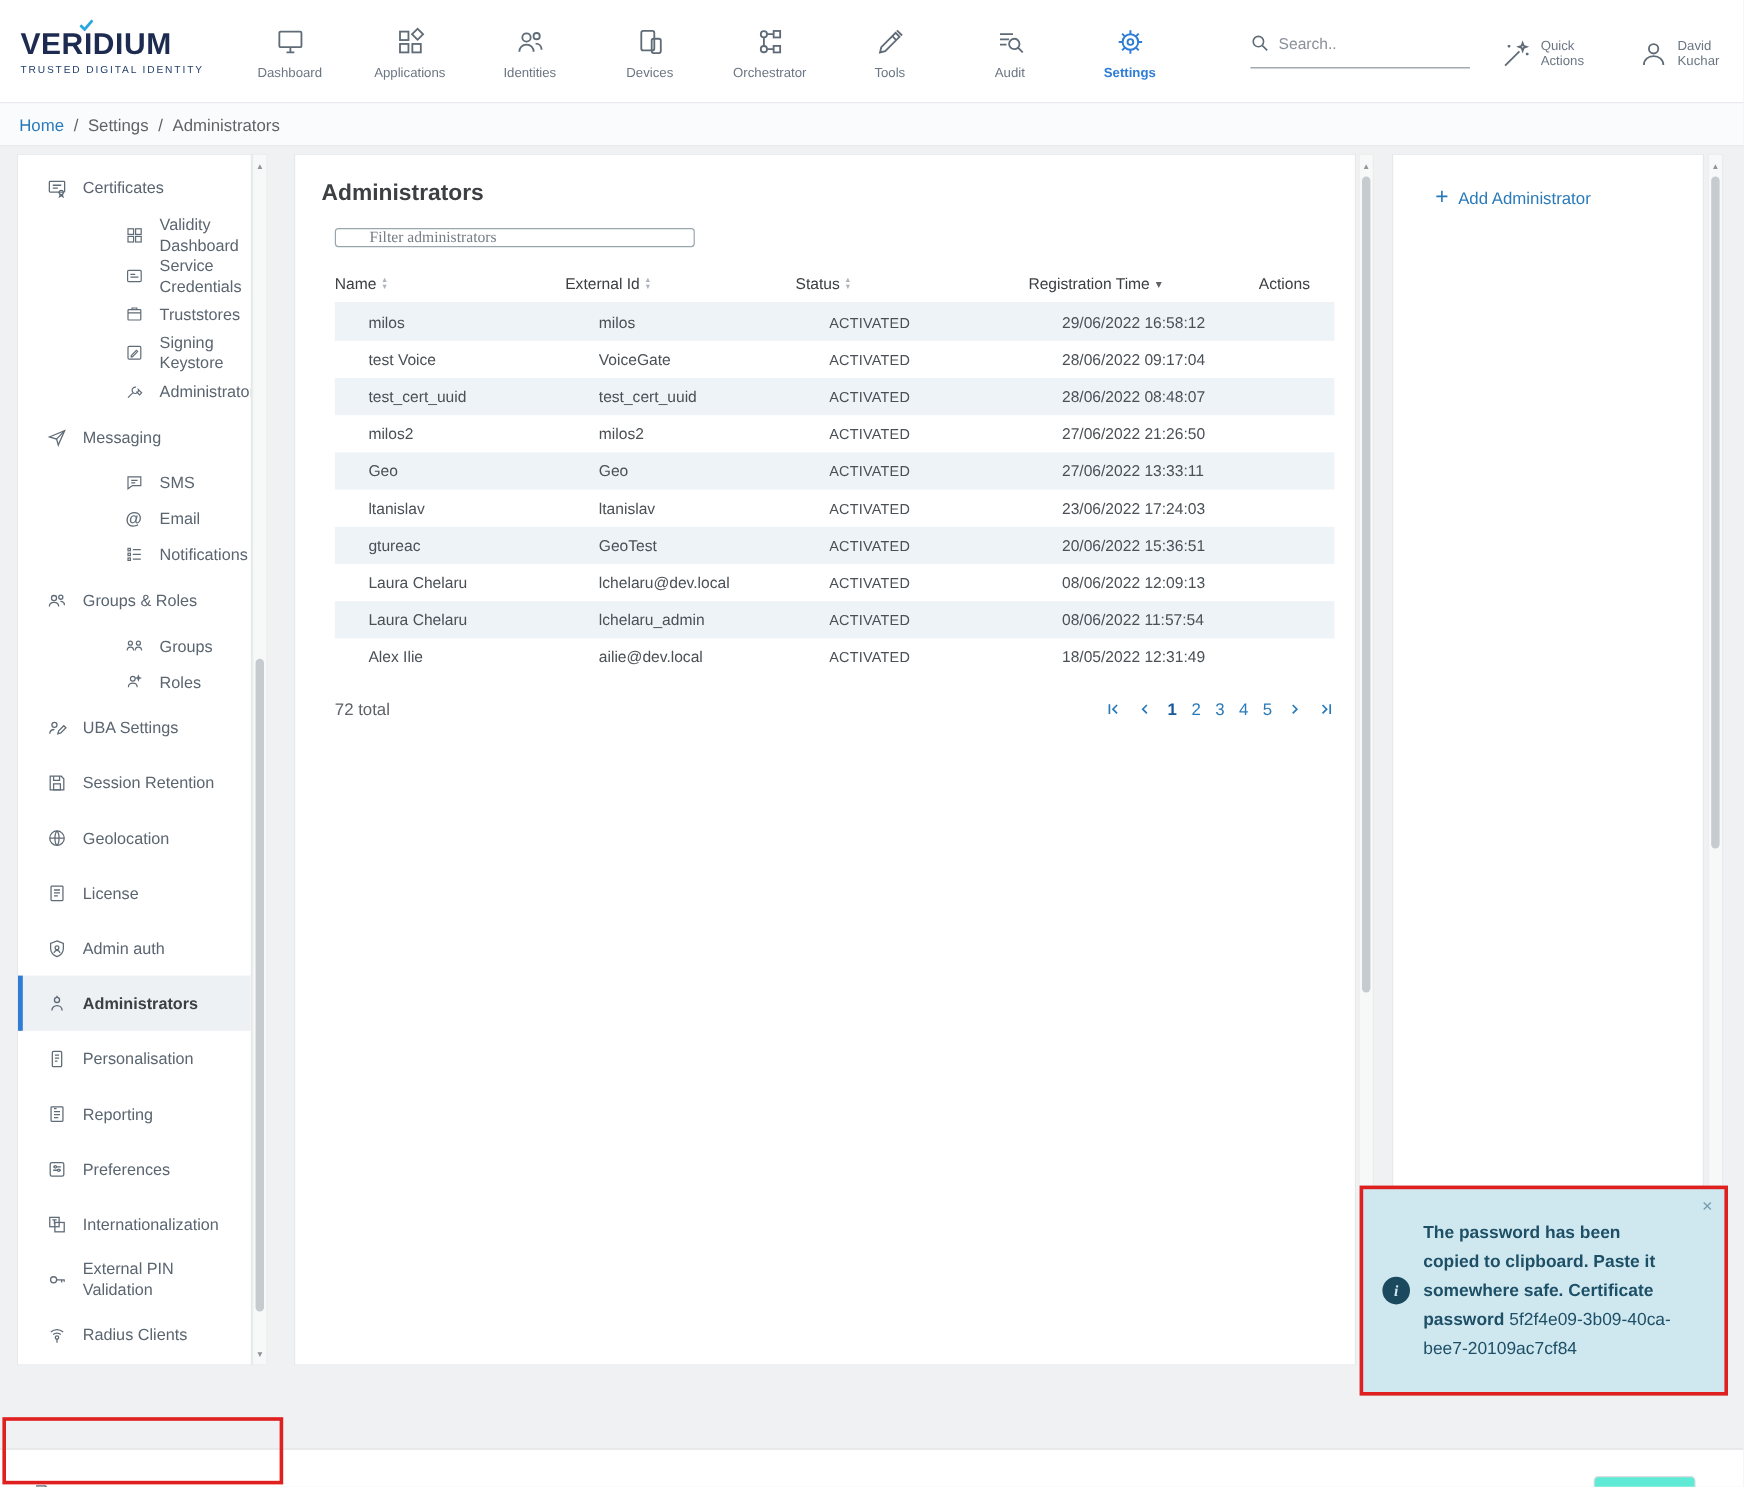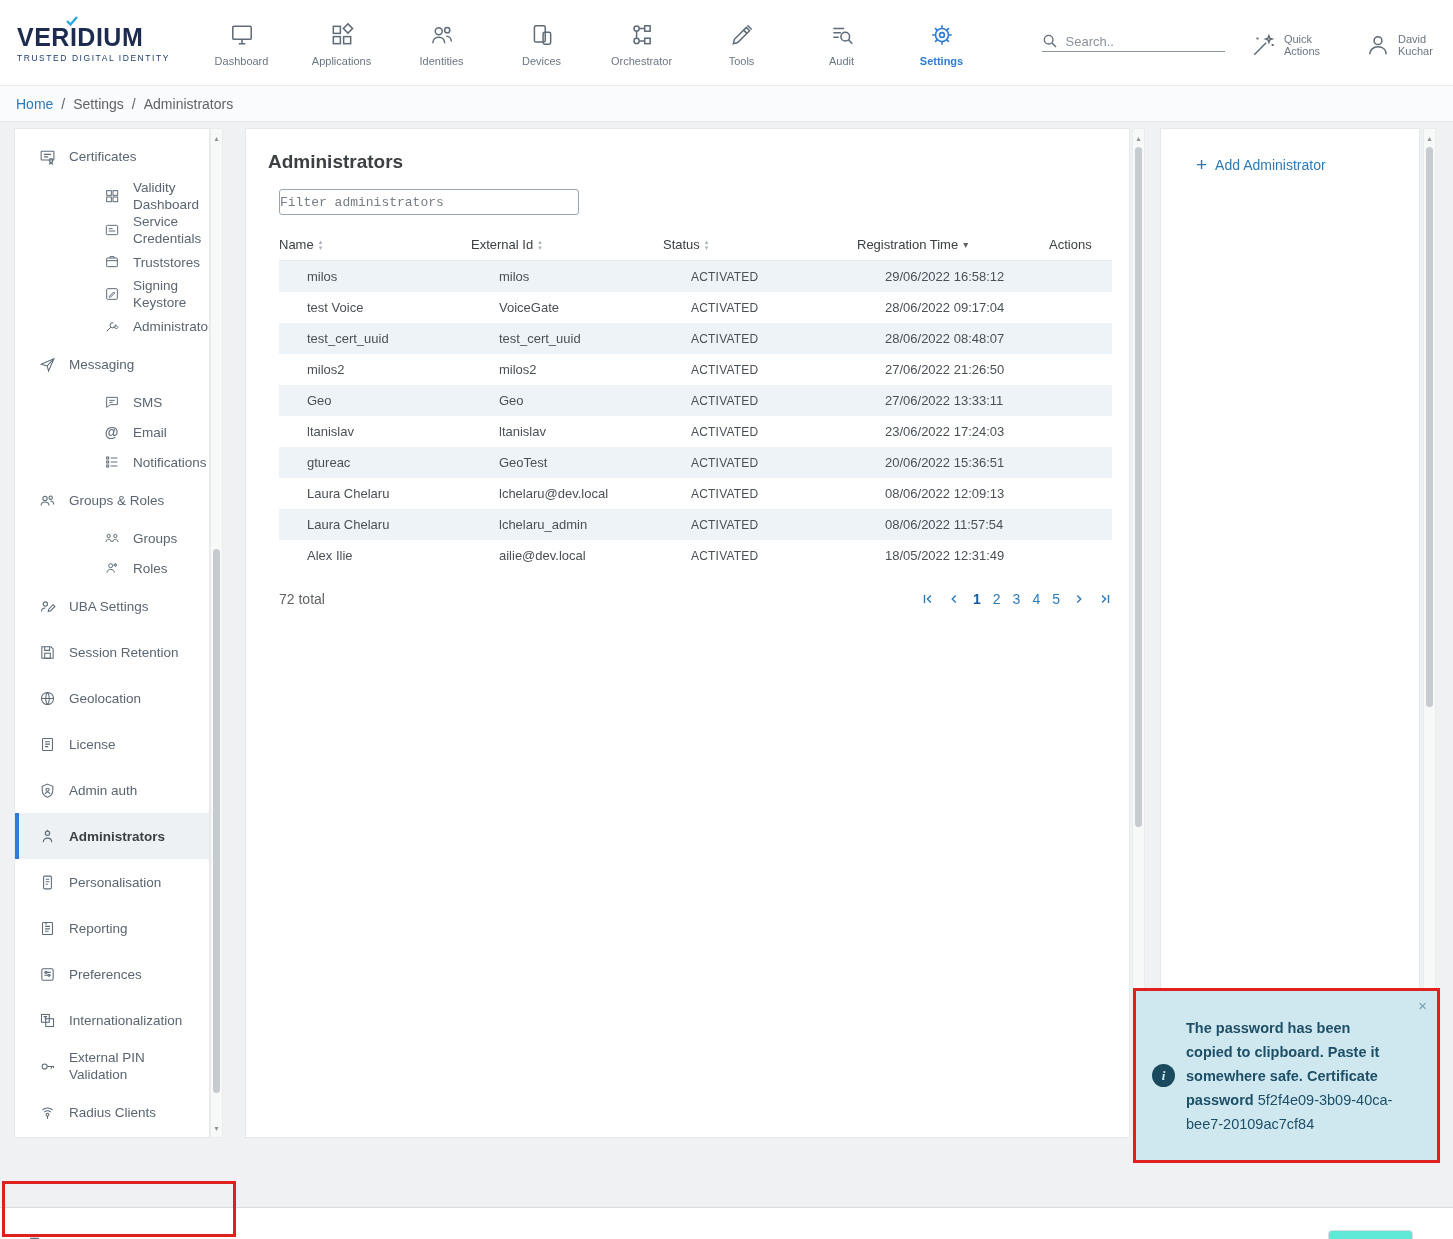--- a/index.html
+++ b/index.html
@@ -22,21 +22,21 @@
   .logo { width:192px; padding-left:17px; cursor:pointer; }
   .logo-name { font-size:25px; font-weight:bold; color:#1d2b50; letter-spacing:0.5px; display:flex; }
   .logo-iwrap { position:relative; }
   .logo-check { position:absolute; left:-4px; top:-7px; }
   .logo-tagline { font-size:8.5px; letter-spacing:1.55px; color:#23406b; margin-top:1px; }
   .nav-items { display:flex; margin-left:14px; }
   .nav-item { width:100px; display:flex; flex-direction:column; align-items:center; gap:7px; color:#5f6b76; cursor:pointer; padding-top:4px; }
   .nav-label { font-size:11px; color:#6b7682; }
   .nav-item.active { color:#2e7cd6; }
   .nav-item.active .nav-label { color:#2e7cd6; font-weight:bold; }
-  .search-box { margin-left:50px; width:200px; display:flex; align-items:center; gap:8px; border-bottom:1px solid #8d959c; padding-bottom:2px; }
+  .search-box { margin-left:50px; width:200px; display:flex; align-items:center; gap:8px; border-bottom:1px solid #8d959c; padding-bottom:12px; }
   .search-box input { border:none; outline:none; width:150px; font-size:13px; font-family:"Liberation Sans",sans-serif; color:#3c4043; background:transparent; }
   .search-box input::placeholder { color:#8a9199; }
   .tool-item { margin-left:26px; width:96px; display:flex; flex-direction:row; align-items:center; gap:7px; color:#5f6b76; cursor:pointer; padding-top:4px; }
 
   
   .breadcrumb-bar {
     position:absolute; left:0; top:86px; width:1453px; height:36px;
     background:#fafbfc; border-bottom:1px solid #e4e7ea;
     display:flex; align-items:center; padding-left:16px; font-size:14px; z-index:4;
   }
@@ -62,22 +62,22 @@
   .side-item.sub { min-height:30px; padding-left:41px;margin-left:47px; }
   .side-item.active { background:#eef1f4; border-left:4px solid #2e7cd6; padding-left:20px; font-weight:bold; color:#3c4043; }
   .side-item .lbl { line-height:17px; padding-right:18px; }
   .sicon { width:17px; height:17px; flex:0 0 17px; color:#5f6b76; display:flex; align-items:center; justify-content:center; }
   .sicon.at { font-size:14px; font-weight:bold; }
 
   
   .main-title { font-size:19px; font-weight:bold; color:#3c4043; padding:22px 0 0 22px; }
   .filter-wrap { padding:16px 0 0 33px; }
   .filter-input {
-    width:300px; height:26px; border:1px solid #9aa6ad; border-radius:3px;
-    font-size:13px; font-family:Liberation Mono, monospace; color:#3c4043; outline:none;
+    width:300px; height:16px; border:1px solid #9aa6ad; border-radius:3px;
+    padding-left:28px; font-size:13px; font-family:Liberation Serif, serif; color:#3c4043; outline:none;
   }
   .filter-input::placeholder { color:#757d85; }
 
   .table { margin:14px 17px 0 33px; }
   .tr { display:grid; grid-template-columns:192px 192px 194px 192px 1fr; align-items:center; }
   .thead { height:32px; border-bottom:1px solid #e7e9eb; }
   .th { font-size:13px; color:#3c4043; display:flex; align-items:center; cursor:pointer; }
   .sort-both { display:inline-flex; flex-direction:column; font-size:7px; line-height:6px; color:#aeb4ba; margin-left:5px; }
   .sort-desc { font-size:10px; color:#5f6368; margin-left:5px; }
   .row { height:31px; font-size:13px; color:#4a5056;padding-left:28px; }

